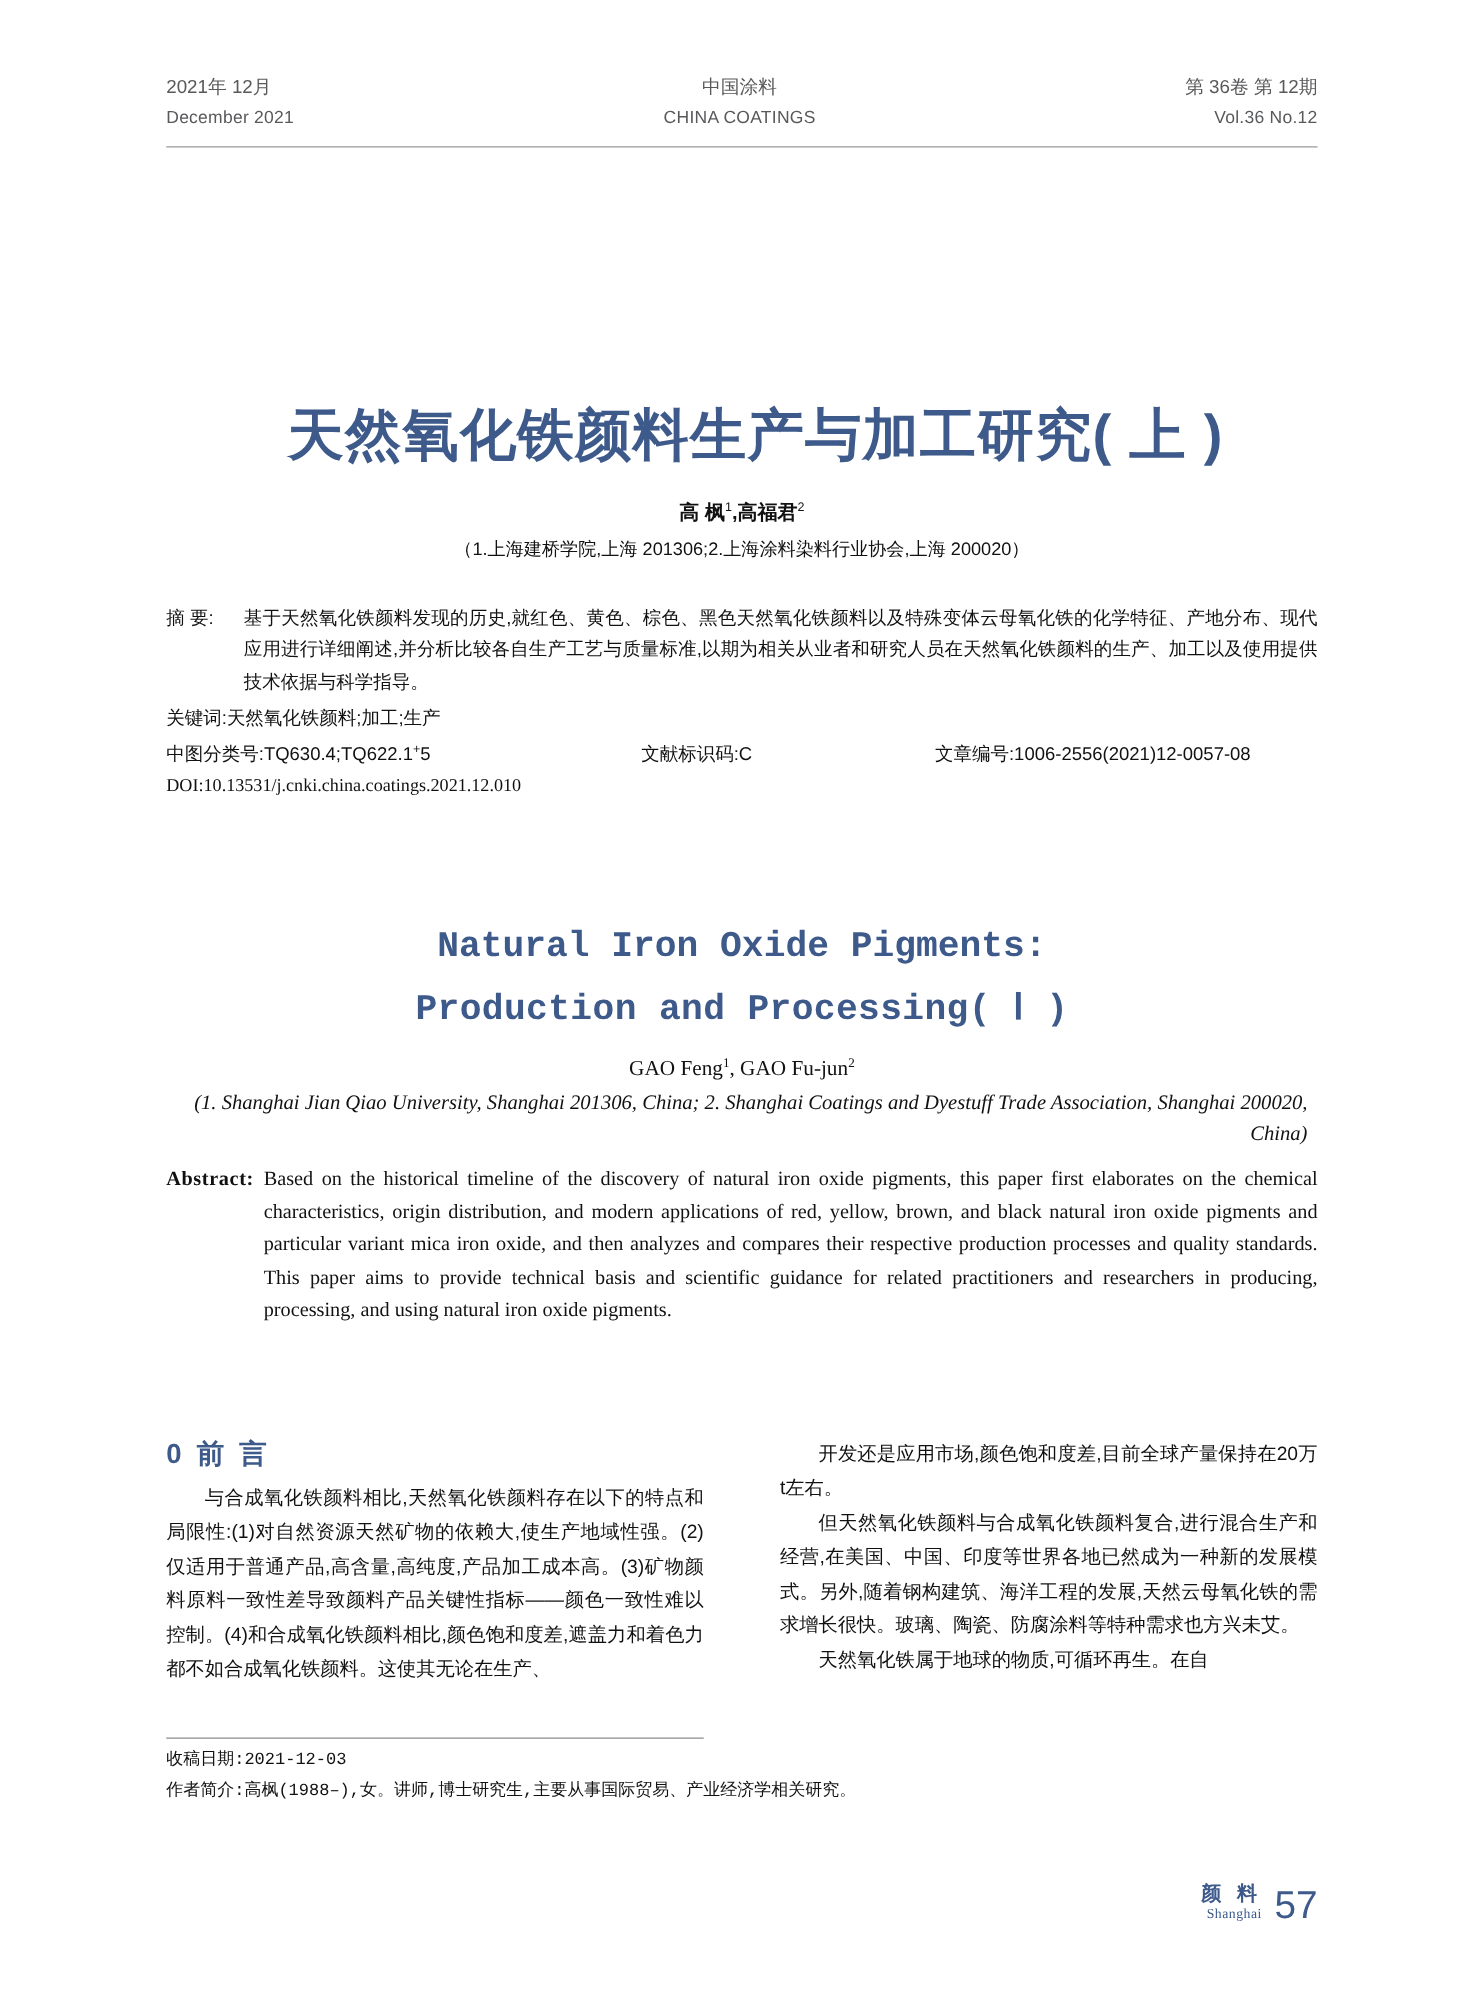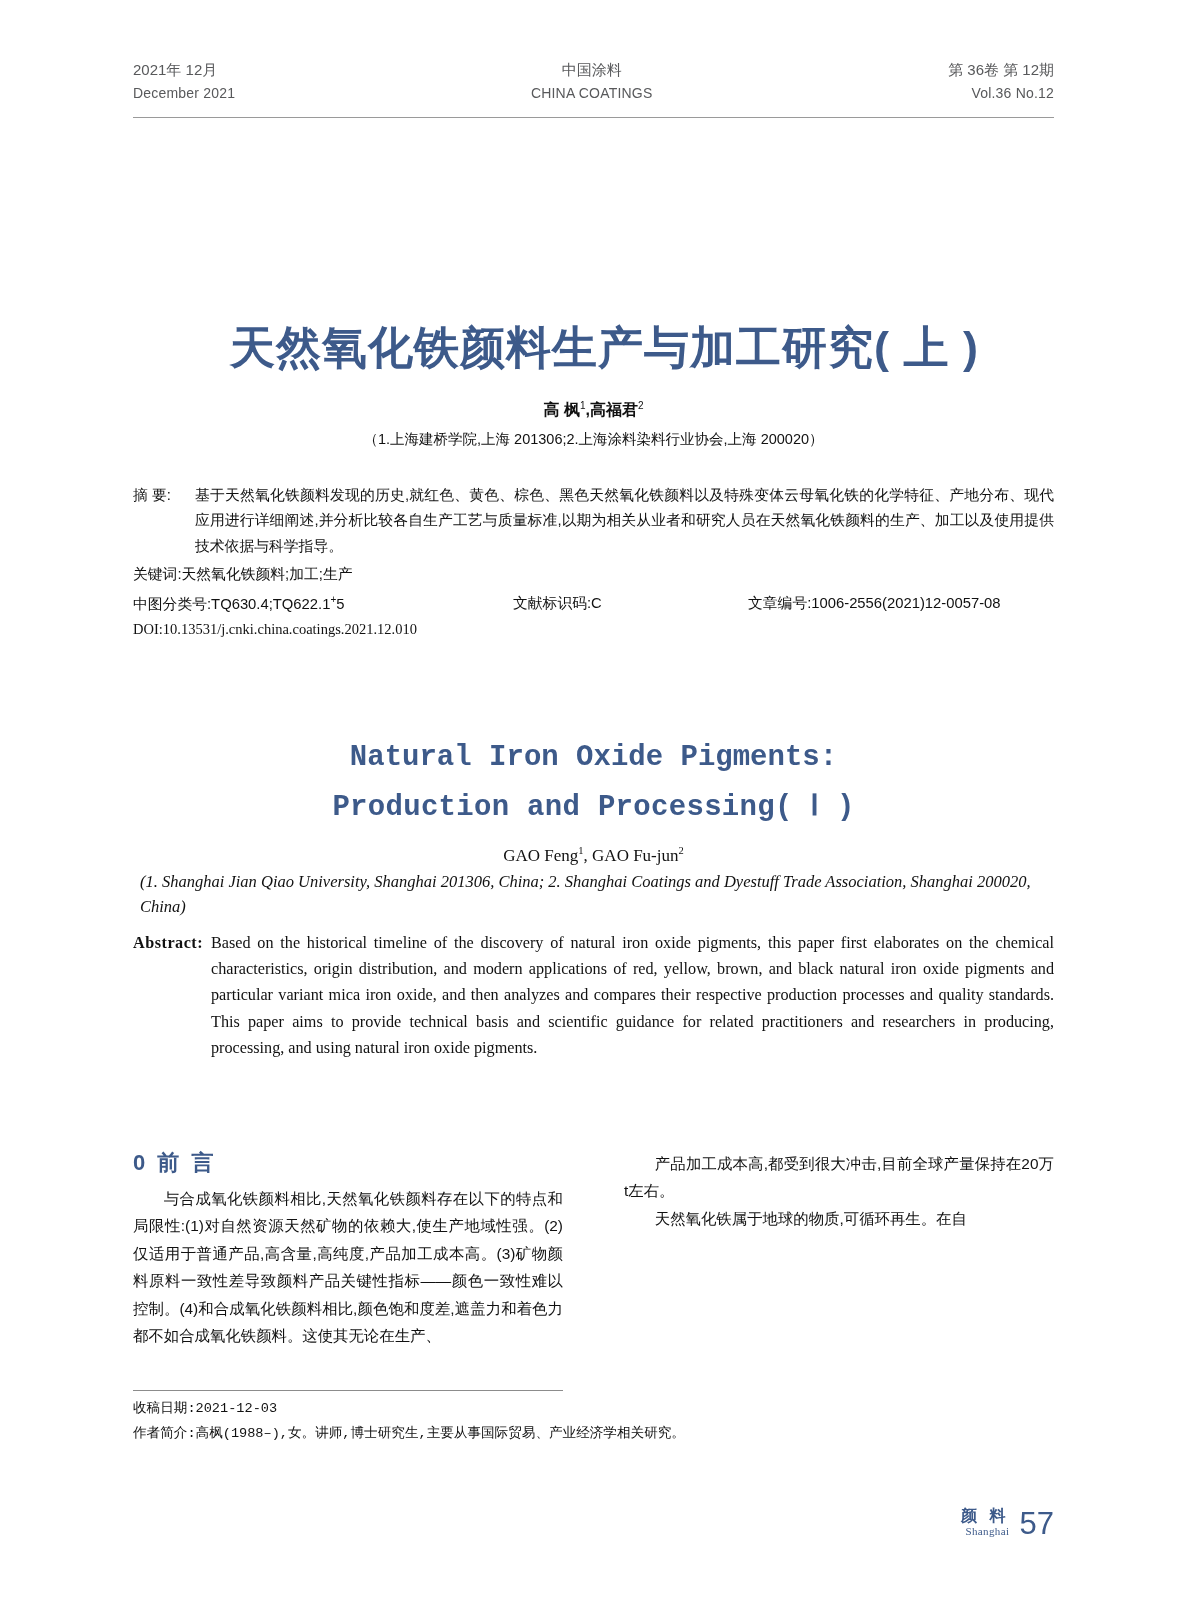--- a/index.html
+++ b/index.html
@@ -156,21 +156,21 @@
     text-align: center;
     font-family: "Liberation Serif", serif;
     font-size: 17px;
     color: #111;
   }
   .en-authors sup { font-size: 10.5px; vertical-align: super; }
   .en-affil {
     position: absolute;
     left: 140px; top: 870px;
     width: 906px;
-    text-align: left;
+    text-align: right;
     font-family: "Liberation Serif", serif;
     font-style: italic;
     font-size: 16.5px;
     line-height: 1.5;
     color: #111;
   }
   .en-abs {
     position: absolute;
     left: 133px;
     top: 930px;
@@ -348,21 +348,22 @@
   </div>
 
 
   <div class="section-head">0   前   言</div>
 
   <div class="col-left">
     <p>与合成氧化铁颜料相比,天然氧化铁颜料存在以下的特点和局限性:(1)对自然资源天然矿物的依赖大,使生产地域性强。(2)仅适用于普通产品,高含量,高纯度,产品加工成本高。(3)矿物颜料原料一致性差导致颜料产品关键性指标——颜色一致性难以控制。(4)和合成氧化铁颜料相比,颜色饱和度差,遮盖力和着色力都不如合成氧化铁颜料。这使其无论在生产、</p>
   </div>
 
   <div class="col-right">
-    <p>产品加工成本高,都受到很大冲击,目前全球产量保持在20万t左右。</p>
+    <p>开发还是应用市场,颜色饱和度差,目前全球产量保持在20万t左右。</p>
+    <p>但天然氧化铁颜料与合成氧化铁颜料复合,进行混合生产和经营,在美国、中国、印度等世界各地已然成为一种新的发展模式。另外,随着钢构建筑、海洋工程的发展,天然云母氧化铁的需求增长很快。玻璃、陶瓷、防腐涂料等特种需求也方兴未艾。</p>
     <p>天然氧化铁属于地球的物质,可循环再生。在自</p>
   </div>
 
   <div class="foot-rule"></div>
   <div class="footnote">
     <div>收稿日期:2021-12-03</div>
     <div>作者简介:高枫(1988–),女。讲师,博士研究生,主要从事国际贸易、产业经济学相关研究。</div>
   </div>
 
   <div class="footer">

